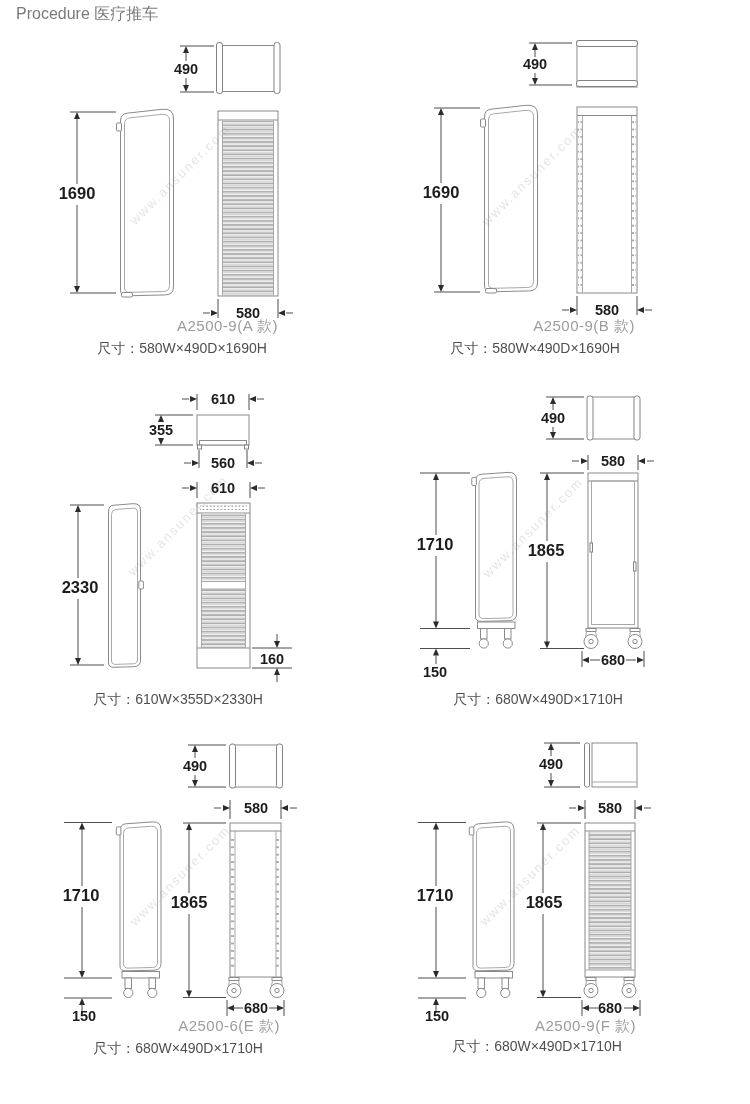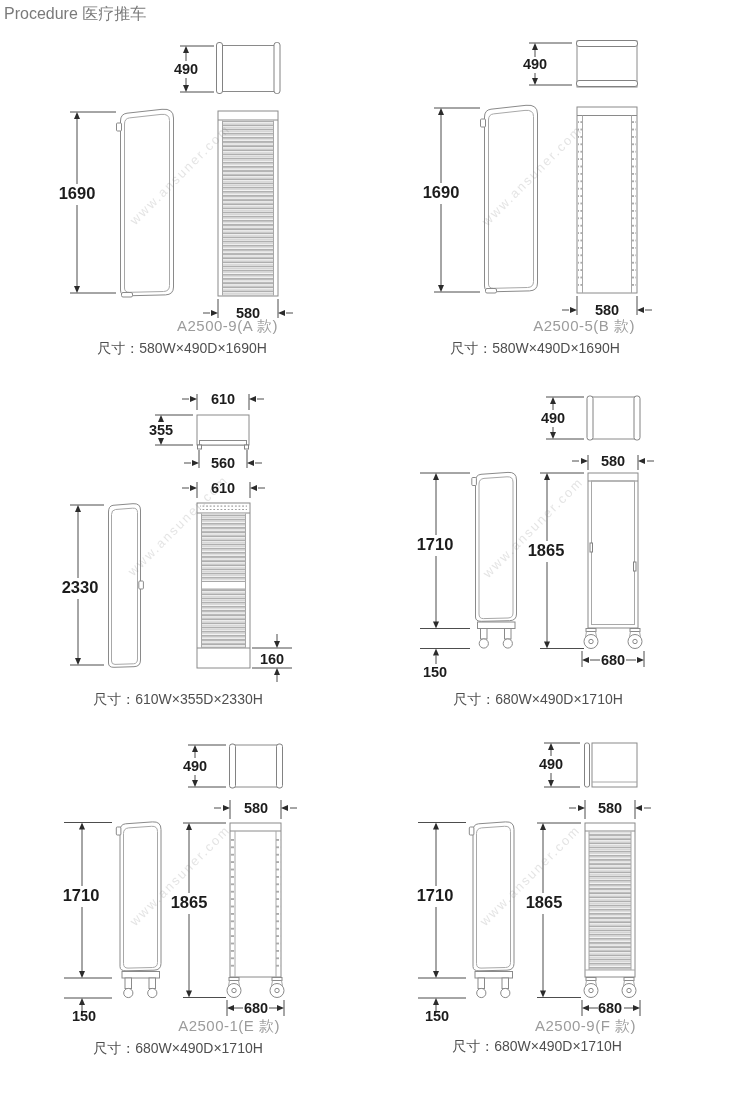--- a/index.html
+++ b/index.html
@@ -1,18 +1,18 @@
 <!DOCTYPE html>
 <html><head>
 <meta charset="utf-8">
 <style>
   html,body{margin:0;padding:0;background:#fff;}
   .page{position:relative;width:750px;height:1104px;background:#fff;overflow:hidden;
         font-family:"Liberation Sans",sans-serif;}
-  .title{position:absolute;left:4px;top:4px;font-size:16px;color:#7a7a7a;}
+  .title{position:absolute;left:16px;top:4px;font-size:16px;color:#7a7a7a;}
   .art{position:absolute;left:0;top:0;}
   .wm{position:absolute;width:170px;text-align:center;transform:rotate(-45deg);
       font-size:13px;letter-spacing:2px;color:rgba(130,130,130,0.22);pointer-events:none;}
   .wm-a{left:95px;top:167px;} .wm-b{left:447px;top:168px;}
   .wm-c{left:93px;top:518px;} .wm-d{left:448px;top:520px;}
   .wm-e{left:95px;top:868px;} .wm-f{left:445px;top:868px;}
   .model{position:absolute;width:200px;text-align:right;font-size:15px;color:#9c9c9c;letter-spacing:0.5px;}
   .size{position:absolute;width:220px;text-align:center;font-size:14px;color:#4f4f4f;}
   .model-a{left:78px;top:317px;} .model-b{left:435px;top:317px;}
   .model-c{left:79px;top:669px;} .model-d{left:437px;top:669px;}
@@ -378,21 +378,21 @@
 
   <div class="wm wm-a">www.ansuner.com</div>
   <div class="wm wm-b">www.ansuner.com</div>
   <div class="wm wm-c">www.ansuner.com</div>
   <div class="wm wm-d">www.ansuner.com</div>
   <div class="wm wm-e">www.ansuner.com</div>
   <div class="wm wm-f">www.ansuner.com</div>
 
   <div class="model model-a">A2500-9(A 款)</div>
   <div class="size size-a">尺寸：580W×490D×1690H</div>
-  <div class="model model-b">A2500-5(B 款)</div>
+  <div class="model model-b">A2500-9(B 款)</div>
   <div class="size size-b">尺寸：580W×490D×1690H</div>
   <div class="size size-c">尺寸：610W×355D×2330H</div>
   <div class="size size-d">尺寸：680W×490D×1710H</div>
-  <div class="model model-e">A2500-1(E 款)</div>
+  <div class="model model-e">A2500-6(E 款)</div>
   <div class="size size-e">尺寸：680W×490D×1710H</div>
   <div class="model model-f">A2500-9(F 款)</div>
   <div class="size size-f">尺寸：680W×490D×1710H</div>
 </div>
 
 </body></html>

